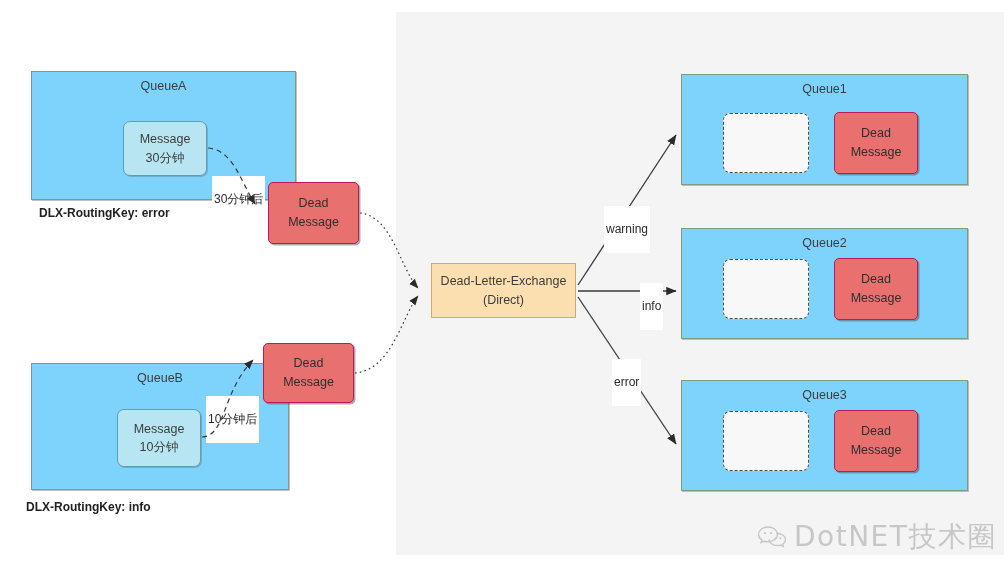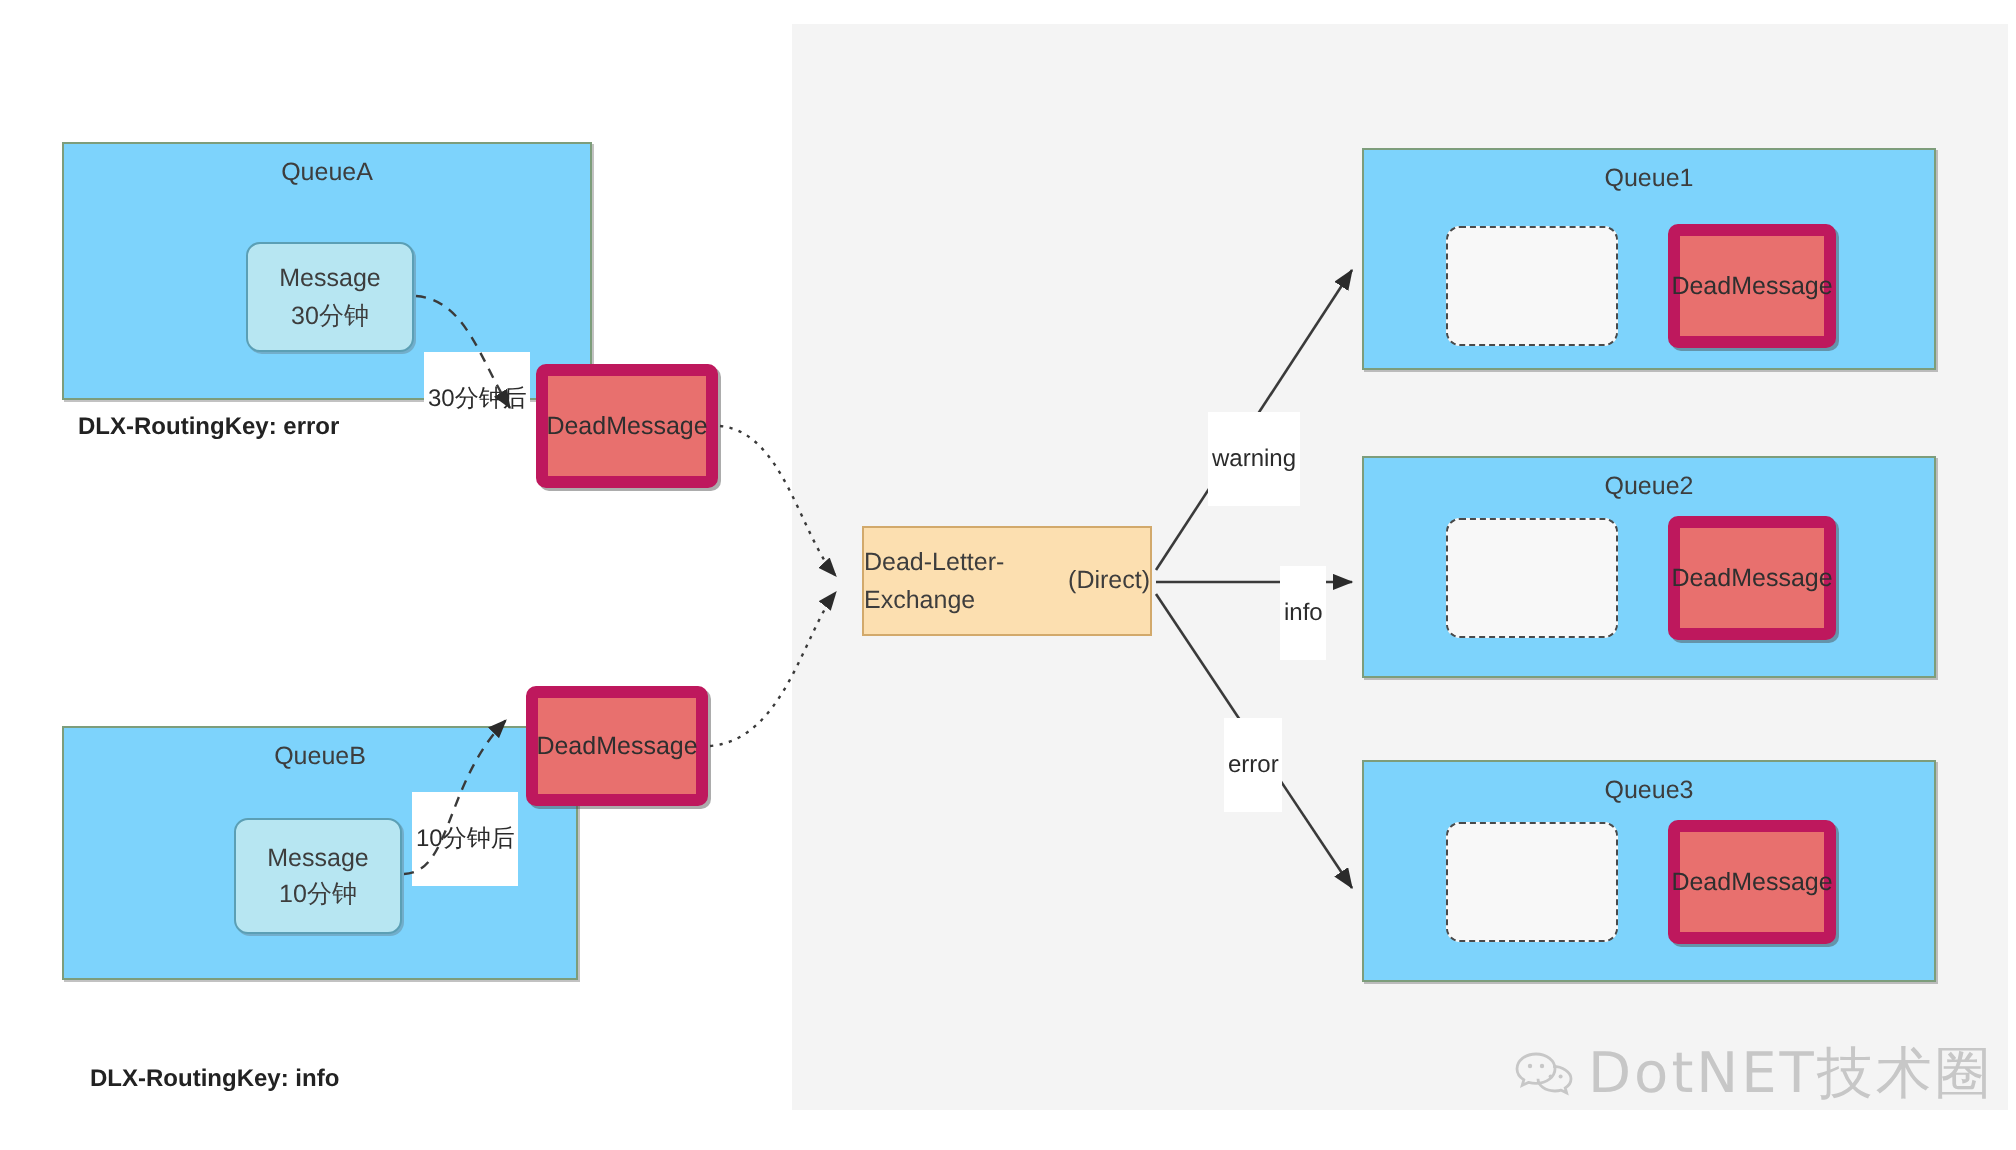--- a/index.html
+++ b/index.html
@@ -13,31 +13,31 @@
         box-sizing:border-box;box-shadow:1px 1px 0 rgba(80,80,80,.35);}
   .qtitle{position:absolute;left:0;right:0;top:7px;text-align:center;
           font-size:12.5px;color:#3d3d3d;}
 
   .msgbox{position:absolute;background:#b7e6f2;border:1px solid #5b9fb5;
           border-radius:7px;box-sizing:border-box;display:flex;
           flex-direction:column;align-items:center;justify-content:center;
           font-size:12.5px;color:#3d3d3d;line-height:1.45;
           box-shadow:1px 1px 0 rgba(90,90,90,.3);}
 
-  .deadbox{position:absolute;background:#e8706e;border:6px solid #be185d;
+  .deadbox{position:absolute;background:#e8706e;border:1px solid #be185d;
            border-radius:5px;box-sizing:border-box;display:flex;
-           flex-direction:row;align-items:center;justify-content:center;
+           flex-direction:column;align-items:center;justify-content:center;
            font-size:12.5px;color:#2f2f2f;line-height:1.5;
            box-shadow:1.5px 1.5px 0 rgba(70,70,70,.45);}
 
   .slotbox{position:absolute;background:#f8f8f8;border:1.4px dashed #4a4a4a;
            border-radius:7px;box-sizing:border-box;}
 
   .exchange{position:absolute;background:#fcdfb0;border:1px solid #d2a96b;
-            box-sizing:border-box;display:flex;flex-direction:row;
+            box-sizing:border-box;display:flex;flex-direction:column;
             align-items:center;justify-content:center;font-size:12.5px;
             color:#3d3d3d;line-height:1.5;}
 
   .rkey{position:absolute;font-size:12px;font-weight:bold;color:#222;
         white-space:nowrap;}
 
   .edgelabel{position:absolute;background:#ffffff;font-size:12px;
              color:#2b2b2b;white-space:nowrap;padding:16px 2px;line-height:15px;}
 
   svg.overlay{position:absolute;left:0;top:0;width:1008px;height:575px;
@@ -73,21 +73,21 @@
   </div>
   <div class="msgbox" style="left:117px;top:409px;width:84px;height:58px;">
     <span>Message</span>
     <span>10分钟</span>
   </div>
   <div class="deadbox" style="left:263px;top:343px;width:91px;height:60px;">
     <span>Dead</span>
     <span>Message</span>
   </div>
   <div class="edgelabel" style="left:206px;top:396px;">10分钟后</div>
-  <div class="rkey" style="left:45px;top:500px;margin-top:32px;">DLX-RoutingKey: info</div>
+  <div class="rkey" style="left:26px;top:500px;">DLX-RoutingKey: info</div>
 
   <div class="exchange" style="left:431px;top:263px;width:145px;height:55px;">
     <span>Dead-Letter-Exchange</span>
     <span>(Direct)</span>
   </div>
 
   <div class="qbox" style="left:681px;top:74px;width:287px;height:111px;padding-left:31px;">
     <div class="qtitle">Queue1</div>
   </div>
   <div class="slotbox" style="left:723px;top:113px;width:86px;height:60px;"></div>

